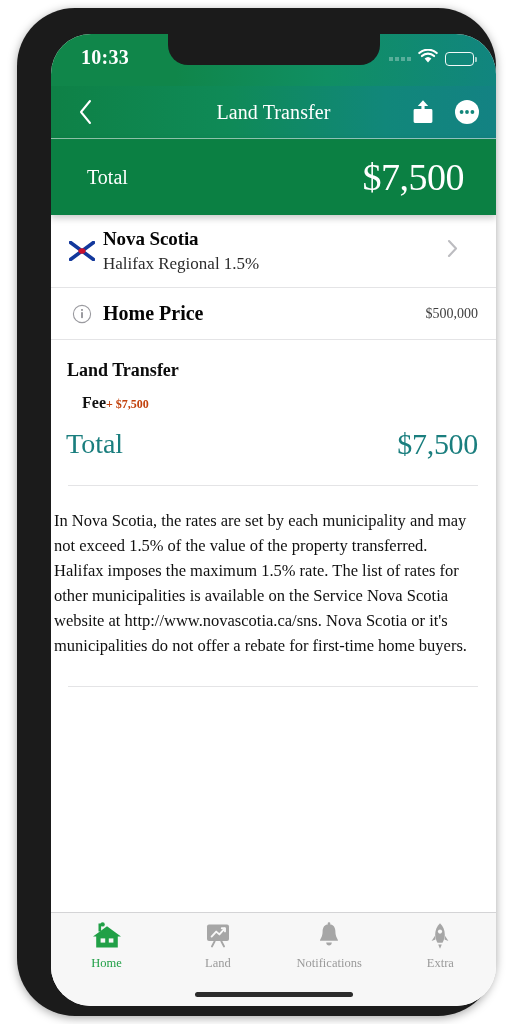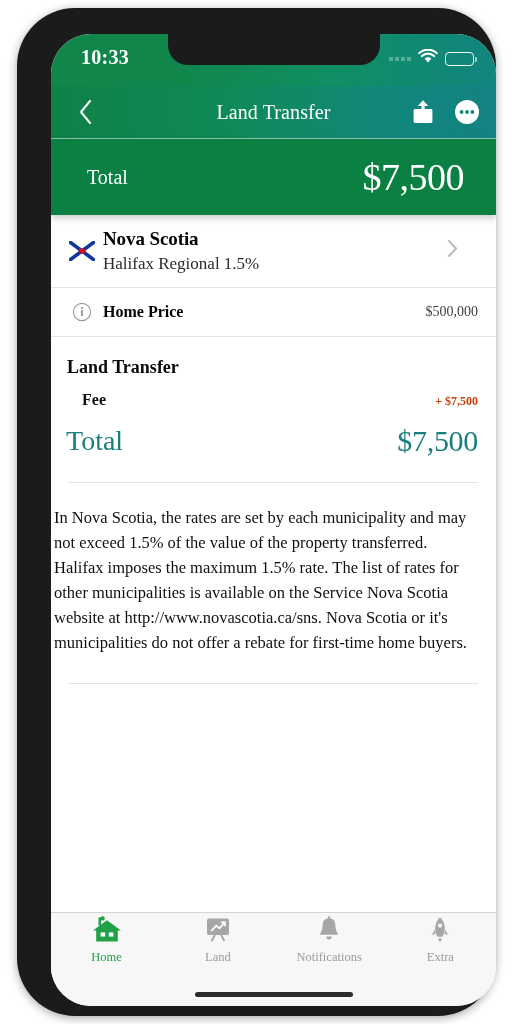--- a/index.html
+++ b/index.html
@@ -161,33 +161,32 @@
   .chev { color: #bcbcc0; font-size: 22px; padding-right: 4px; }
 
   .row-price {
     display: flex;
     align-items: center;
     padding: 14px 18px 14px 14px;
     border-bottom: 1px solid #e4e4e6;
     cursor: pointer;
   }
   .info-box { width: 34px; flex: 0 0 34px; display: flex; justify-content: center; }
-  .row-price-label { flex: 1; padding-left: 4px; font-size: 16px; font-weight: bold; color: #050505; }
+  .row-price-label { flex: 1; padding-left: 4px; font-size: 20px; font-weight: bold; color: #050505; }
   .row-price-value { font-size: 14px; color: #404040; }
 
   .section-title {
     font-size: 18px;
     font-weight: bold;
     color: #0b0b0b;
     padding: 20px 0 10px 16px;
   }
 
   .line-item {
     display: flex;
-    justify-content: space-between;
     align-items: baseline;
     padding: 3px 18px 3px 31px;
   }
   .li-label { font-size: 16px; color: #111; font-weight: bold; }
   .li-value { font-size: 12px; color: #c2410c; font-weight: bold; }
   .li-muted .li-label, .li-muted .li-value { color: #a2a2a7; font-weight: 400; font-size: 17px; }
 
   .total-line {
     display: flex;
     justify-content: space-between;
@@ -213,21 +212,21 @@
   
   #tab-bar {
     position: absolute;
     left: 0; bottom: 0;
     width: 100%;
     height: 94px;
     background: #f7f7f7;
     border-top: 1px solid #d4d4d6;
     display: flex;
     align-items: flex-start;
-    padding-top: 2px;
+    padding-top: 8px;
     z-index: 20;
   }
   .tab-item {
     flex: 1;
     display: flex;
     flex-direction: column;
     align-items: center;
     gap: 5px;
     cursor: pointer;
   }

